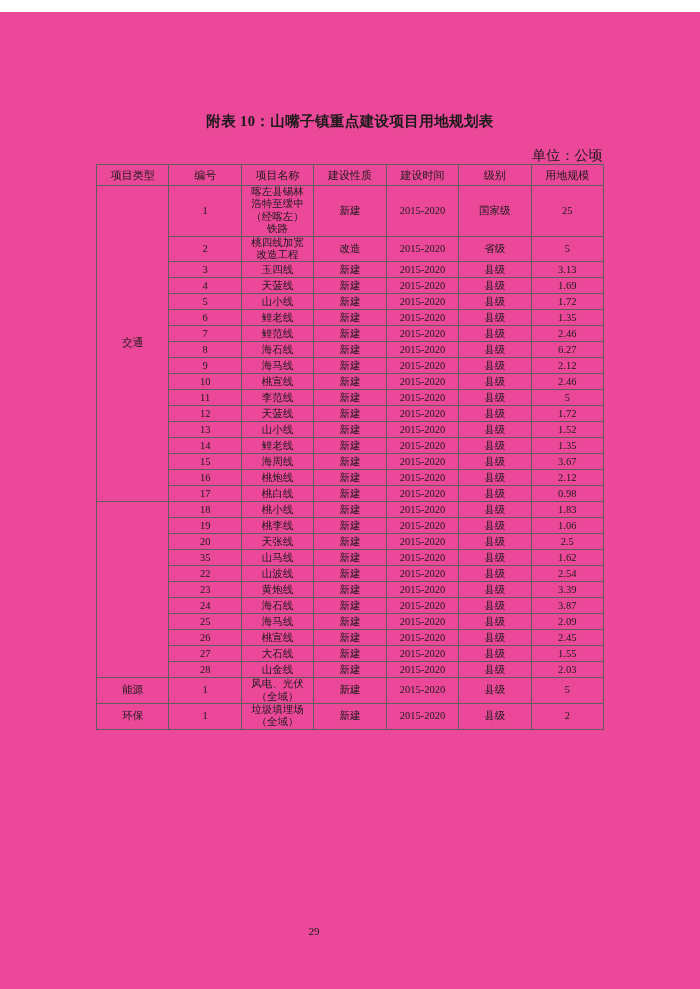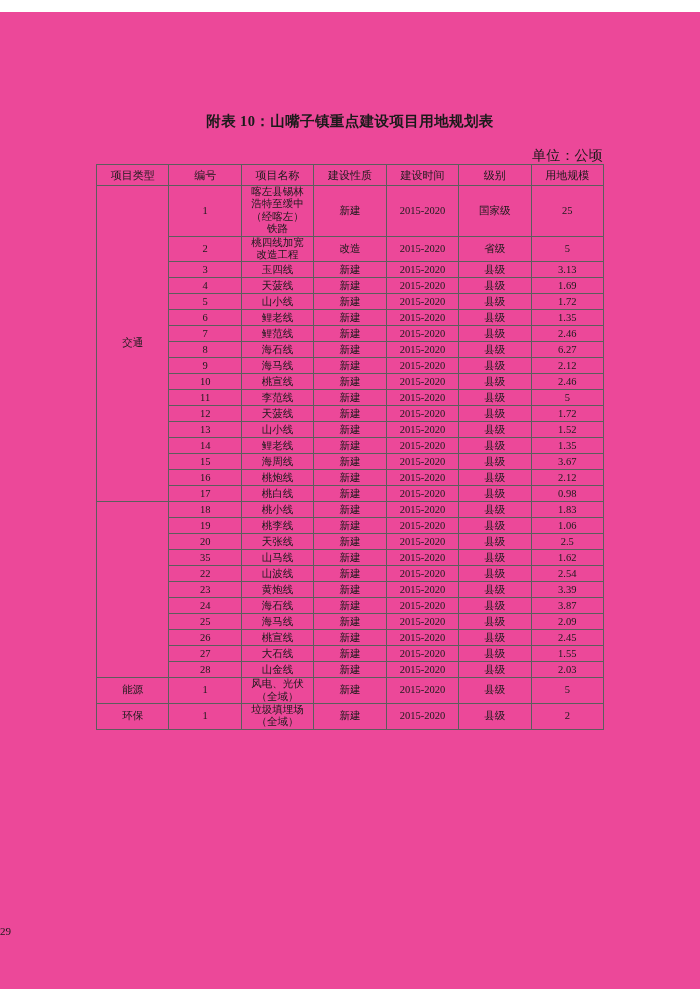--- a/index.html
+++ b/index.html
@@ -90,21 +90,21 @@
     padding-bottom: 2px;
   }
   .nature-top { vertical-align: middle; }
   .val-bottom { vertical-align: bottom; padding-bottom: 2px; }
   .type-label { vertical-align: middle; }
   .page-number {
     position: absolute;
     left: 0;
     top: 913px;
     width: 628px;
-    text-align: left;
+    text-align: center;
     font-size: 11px;
   }
 </style>
 </head>
 <body>
 
 <div class="page">
 
   <div class="doc-title">附表 10：山嘴子镇重点建设项目用地规划表</div>
 

